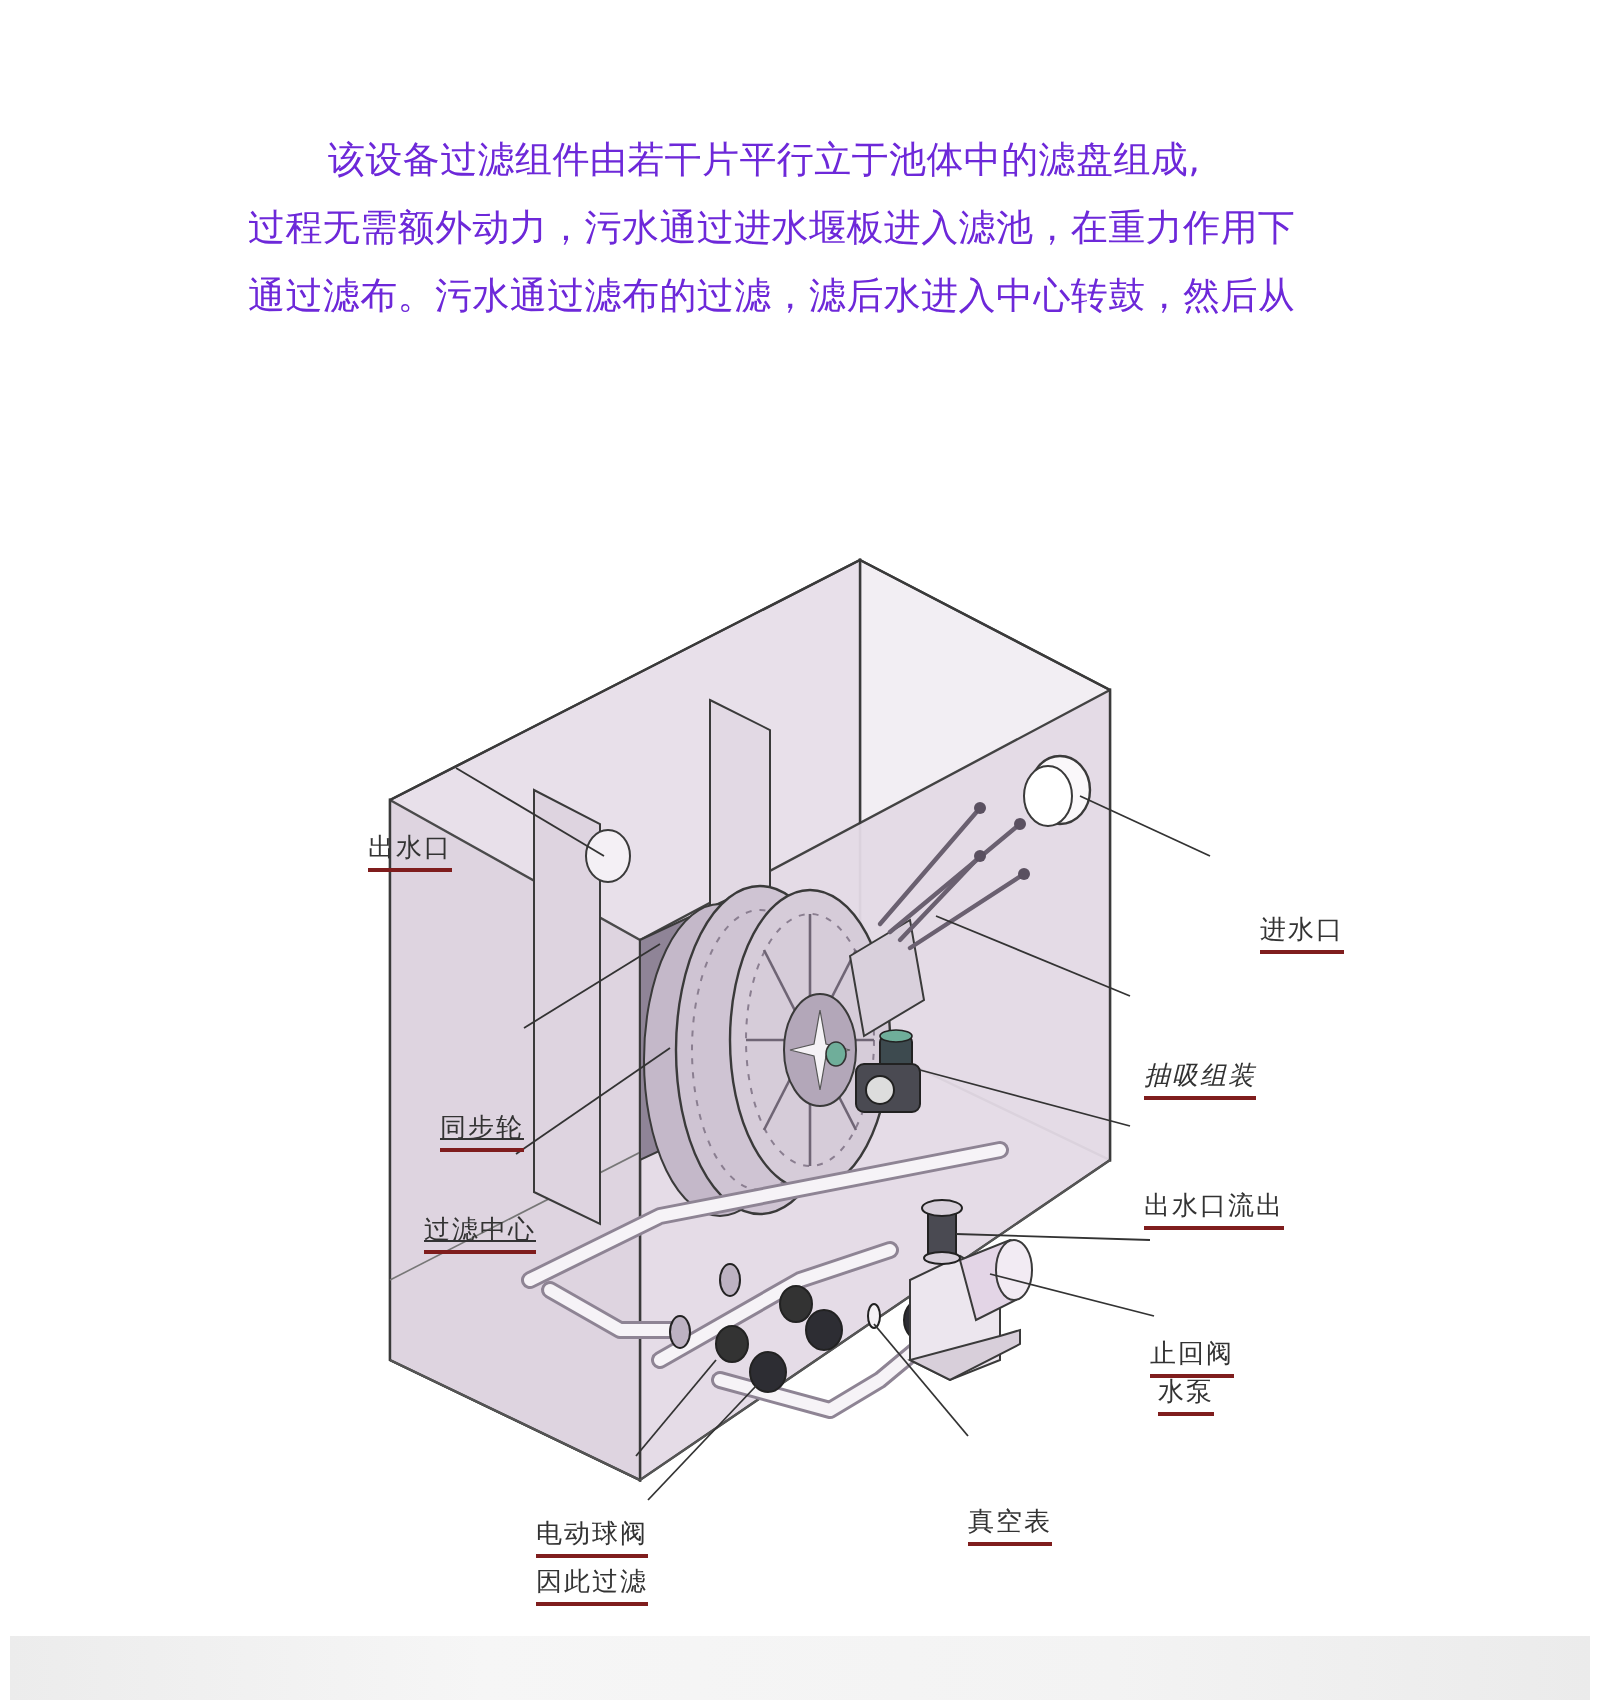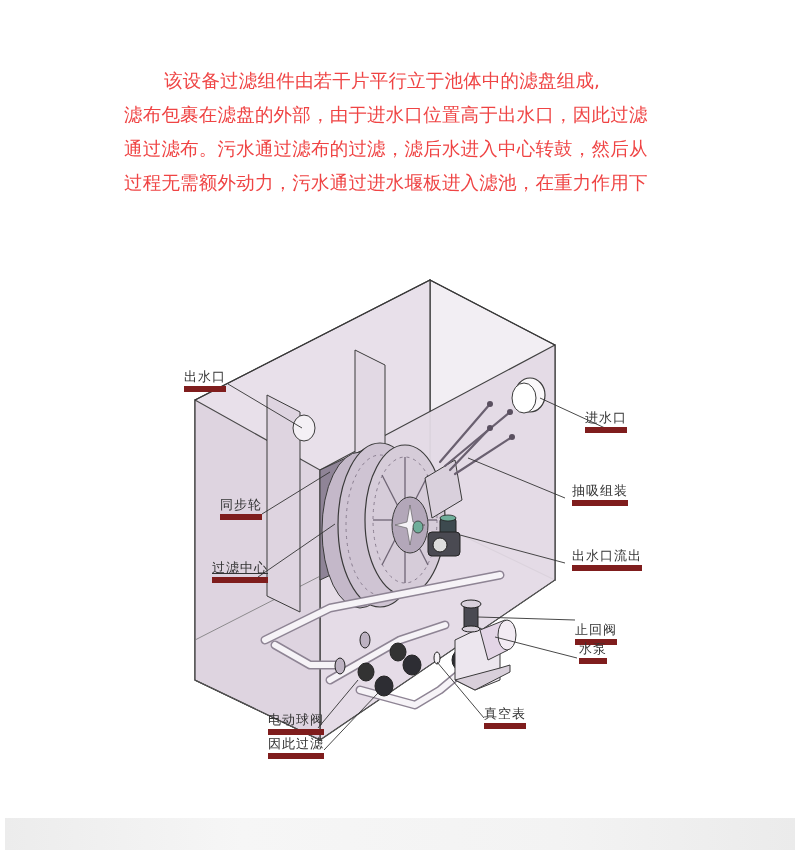--- a/index.html
+++ b/index.html
@@ -1,45 +1,44 @@
 <!DOCTYPE html>
 <html><head>
   <meta charset="utf-8">
   <style>
     * { margin: 0; padding: 0; box-sizing: border-box; }
     html, body { width: 800px; height: 850px; background: #ffffff; overflow: hidden; }
     body { position: relative; font-family: "DejaVu Sans", "Liberation Sans", sans-serif; }
     .intro {
       position: absolute; left: 124px; top: 64px; width: 545px;
-      font-size: 18.5px; line-height: 34px; color: #ef4444;
+      font-size: 18.5px; line-height: 34px; color: #6d28d9;
       letter-spacing: 0.2px;
     }
     .intro p { margin: 0; }
     .intro .l1 { text-indent: 40px; white-space: nowrap; }
     .intro .ln { white-space: nowrap; }
     .diagram { position: absolute; left: 0; top: 250px; width: 800px; height: 520px; }
     .diagram svg { position: absolute; left: 0; top: 0; }
     .lbl {
       position: absolute; font-family: "DejaVu Serif", "Liberation Serif", serif;
       font-size: 13px; color: #333; letter-spacing: 1px; white-space: nowrap;
-      border-bottom: 6px solid #7f1d1d; padding-bottom: 1px; line-height: 16px;
+      border-bottom: 2px solid #7f1d1d; padding-bottom: 1px; line-height: 16px; margin-top: 48px;
     }
     .footer-bar {
       position: absolute; left: 5px; top: 818px; width: 790px; height: 32px;
       background: linear-gradient(90deg, #ececec, #f6f6f6 30%, #f3f3f3 70%, #ebebeb);
     }
   </style>
 </head>
 <body>
 
 <div class="intro">
   <p class="l1">该设备过滤组件由若干片平行立于池体中的滤盘组成,</p>
-  <p class="ln">滤布包裹在滤盘的外部，由于进水口位置高于出水口，因此过滤</p>
+  <p class="ln">过程无需额外动力，污水通过进水堰板进入滤池，在重力作用下</p>
   <p class="ln">通过滤布。污水通过滤布的过滤，滤后水进入中心转鼓，然后从</p>
-  <p class="ln">过程无需额外动力，污水通过进水堰板进入滤池，在重力作用下</p>
 </div>
 
 <div class="diagram">
   <svg width="800" height="520" viewBox="0 250 800 520">
 
     <polygon points="430,280 555,345 555,580 430,520" fill="#f2eef3" stroke="#3a3a3a" stroke-width="1.2"></polygon>
 
     <polygon points="195,400 430,280 430,520 320,578 320,740 195,680" fill="#e8e0ea" stroke="#3a3a3a" stroke-width="1.2"></polygon>
 
     <polygon points="320,470 555,345 555,580 320,740" fill="#e4dbe6" stroke="#3a3a3a" stroke-width="1.2" opacity="0.95"></polygon>
@@ -148,23 +147,23 @@
       <line x1="460" y1="535" x2="565" y2="563"></line>
       <line x1="478" y1="617" x2="575" y2="620"></line>
       <line x1="495" y1="637" x2="577" y2="658"></line>
       <line x1="437" y1="662" x2="484" y2="718"></line>
       <line x1="358" y1="680" x2="318" y2="728"></line>
       <line x1="378" y1="693" x2="324" y2="750"></line>
     </g>
   </svg>
 
   <div class="lbl" style="left:184px;top:119px;">出水口</div>
-  <div class="lbl" style="left:585px;top:160px;text-align:right;">进水口</div>
-  <div class="lbl" style="left:220px;top:247px;">同步轮</div>
-  <div class="lbl" style="left:572px;top:233px;">抽吸组装</div>
+  <div class="lbl" style="left:630px;top:160px;text-align:right;">进水口</div>
+  <div class="lbl" style="left:220px;top:259px;text-decoration:underline;">同步轮</div>
+  <div class="lbl" style="left:572px;top:233px;font-style:italic;">抽吸组装</div>
   <div class="lbl" style="left:212px;top:310px;text-decoration:underline;">过滤中心</div>
   <div class="lbl" style="left:572px;top:298px;">出水口流出</div>
   <div class="lbl" style="left:575px;top:372px;">止回阀</div>
   <div class="lbl" style="left:579px;top:391px;">水泵</div>
   <div class="lbl" style="left:484px;top:456px;">真空表</div>
   <div class="lbl" style="left:268px;top:462px;">电动球阀</div>
   <div class="lbl" style="left:268px;top:486px;">因此过滤</div>
 </div>
 
 <div class="footer-bar"></div>

